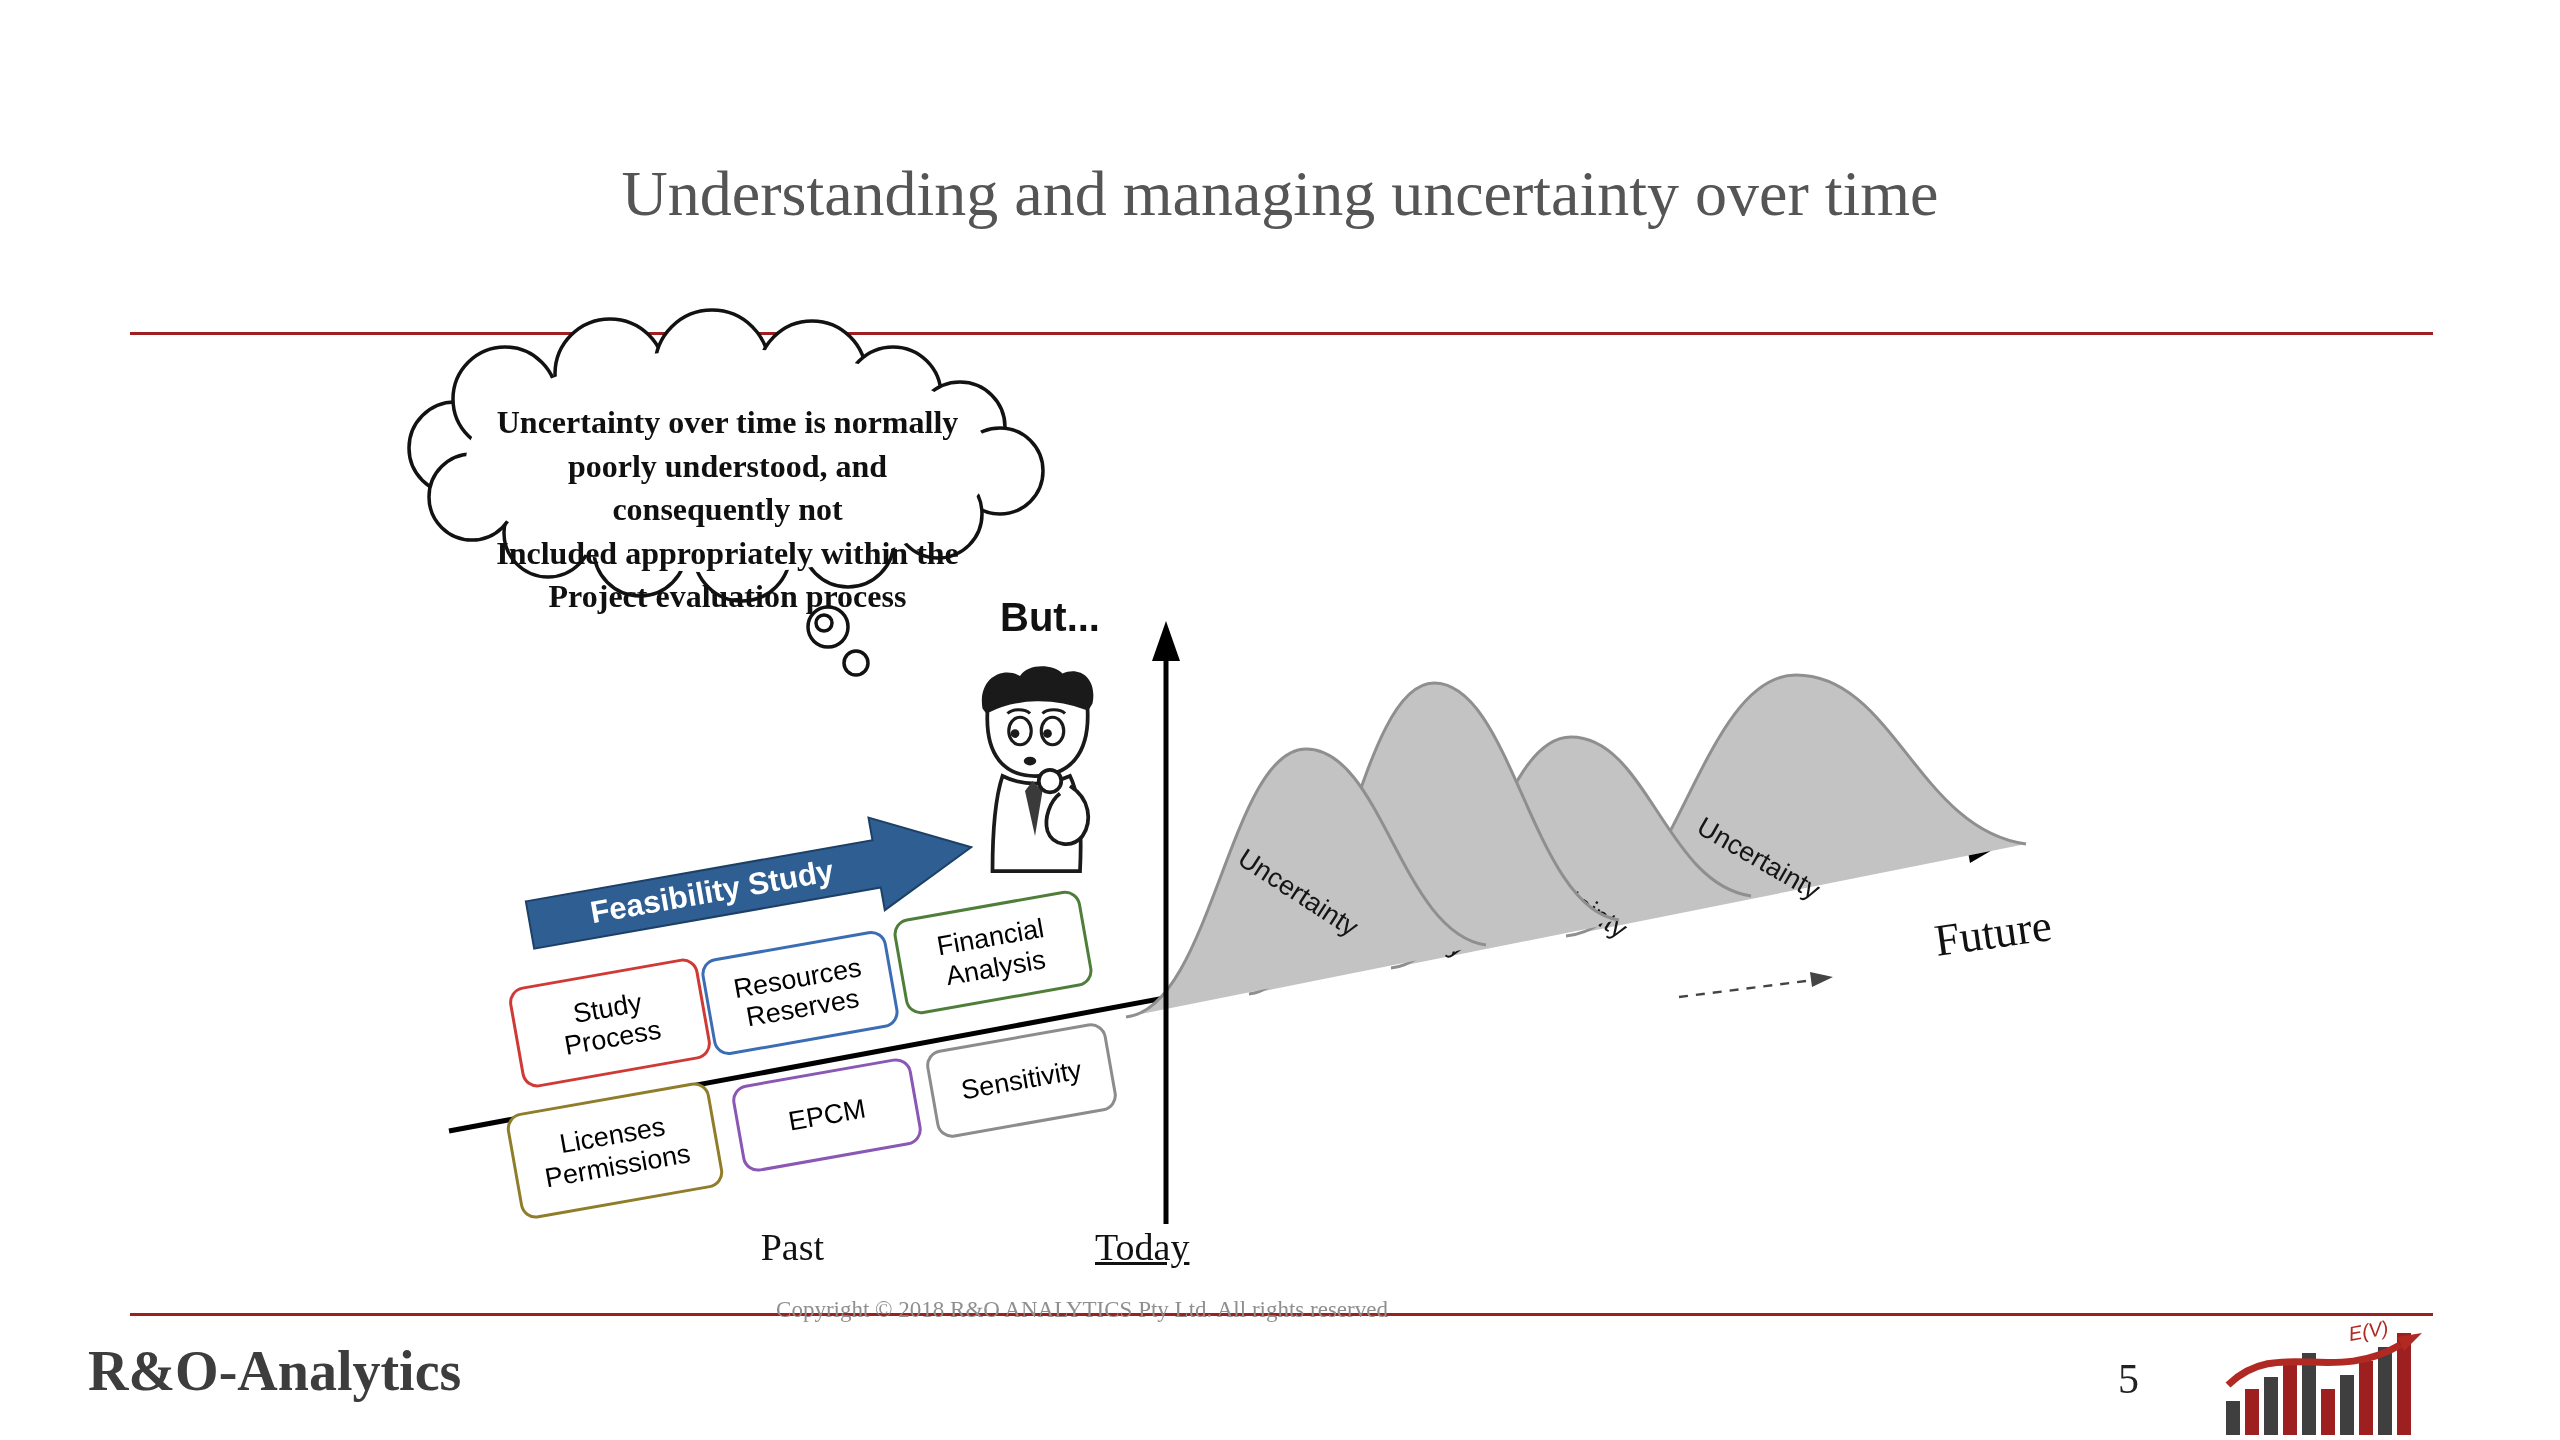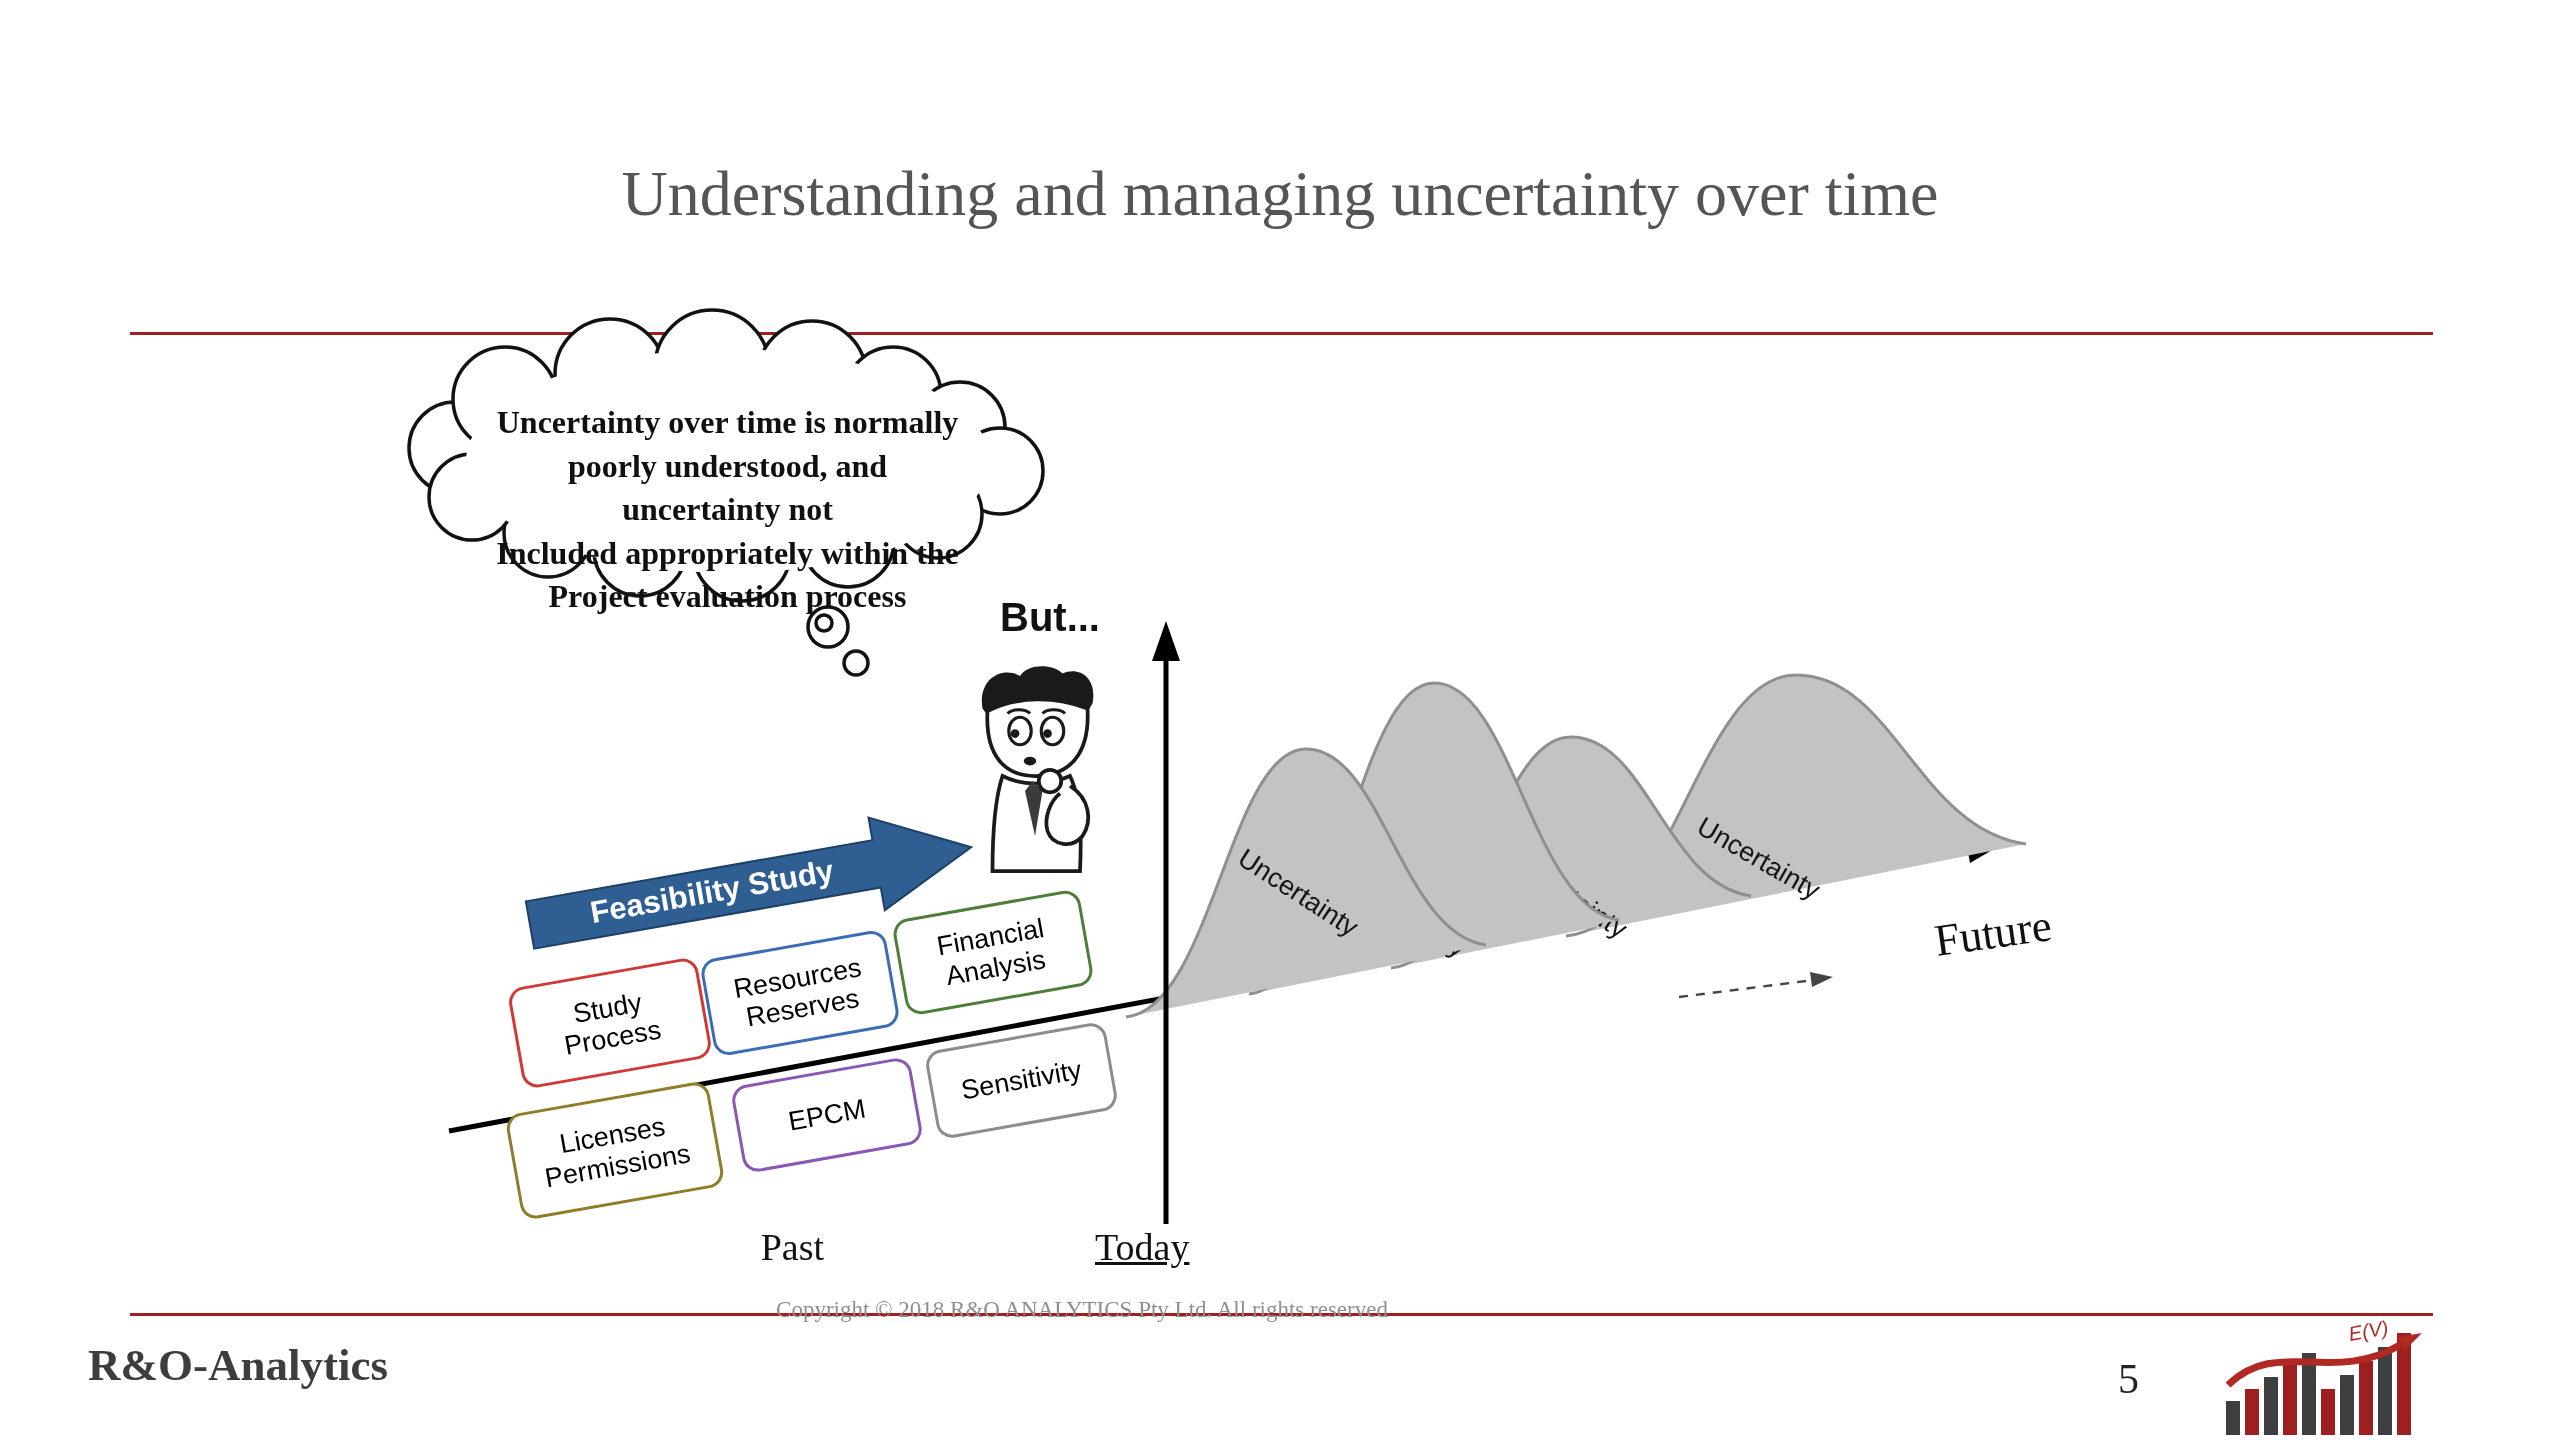--- a/index.html
+++ b/index.html
@@ -43,21 +43,21 @@
   #tag-licenses    { left:512px; top:1078px; width:206px; height:107px; }
   #tag-epcm        { left:736px; top:1052px; width:182px; height:88px; }
   #tag-sensitivity { left:930px; top:1017px; width:183px; height:89px; }
 
   .axis-label { position:absolute; font-family:"Liberation Serif", serif; font-size:38px; color:#111111; z-index:3; }
   #label-past   { left:694px;  top:1206px; width:130px; text-align:right; }
   #label-today  { left:1095px; top:1206px; width:140px; text-align:left;text-decoration:underline; }
   #label-future { left:1903px; top:888px;  width:180px; text-align:center; font-size:45px; transform:rotate(-8deg); }
 
   .footer-brand { position:absolute; left:88px; top:1320px; font-family:"Liberation Serif", serif;
-                  font-weight:700; font-size:45px; color:#3d3d3d; z-index:3; }
+                  font-weight:700; font-size:56px; color:#3d3d3d; z-index:3; }
   .footer-copy  { position:absolute; left:682px; top:1278px; width:800px; text-align:center;
                   font-family:Liberation Serif, serif; font-size:23px; color:#8f8f8f; z-index:3; }
   .page-num     { position:absolute; left:2118px; top:1336px; font-family:"Liberation Serif", serif;
                   font-size:42px; color:#222222; z-index:3; }
   .logo { position:absolute; left:2222px; top:1300px; z-index:3; }
   .logo-label { font-family:"Liberation Sans", sans-serif; font-size:20px; font-style:italic; fill:#b02a23; }
 </style>
 </head>
 <body>
 
@@ -132,21 +132,21 @@
     </g>
 
     <g transform="translate(530,906) rotate(-10)">
       <polygon stroke="#1d4066" stroke-width="2" points="0,-24 352,-24 352,-47 448,0 352,47 352,24 0,24" fill="#2e5e92"></polygon>
     </g>
   </svg>
 
   <div class="cloud-text">
     <div>Uncertainty over time is normally</div>
     <div>poorly understood, and</div>
-    <div>uncertainty not</div>
+    <div>consequently not</div>
     <div>Included appropriately within the</div>
     <div>Project evaluation process</div>
   </div>
 
   <div class="but">But...</div>
 
   <div class="feas-label">Feasibility Study</div>
 
   <div class="tag" id="tag-study" style="border-color: rgb(207, 58, 54);">
     <span>Study Process</span>

